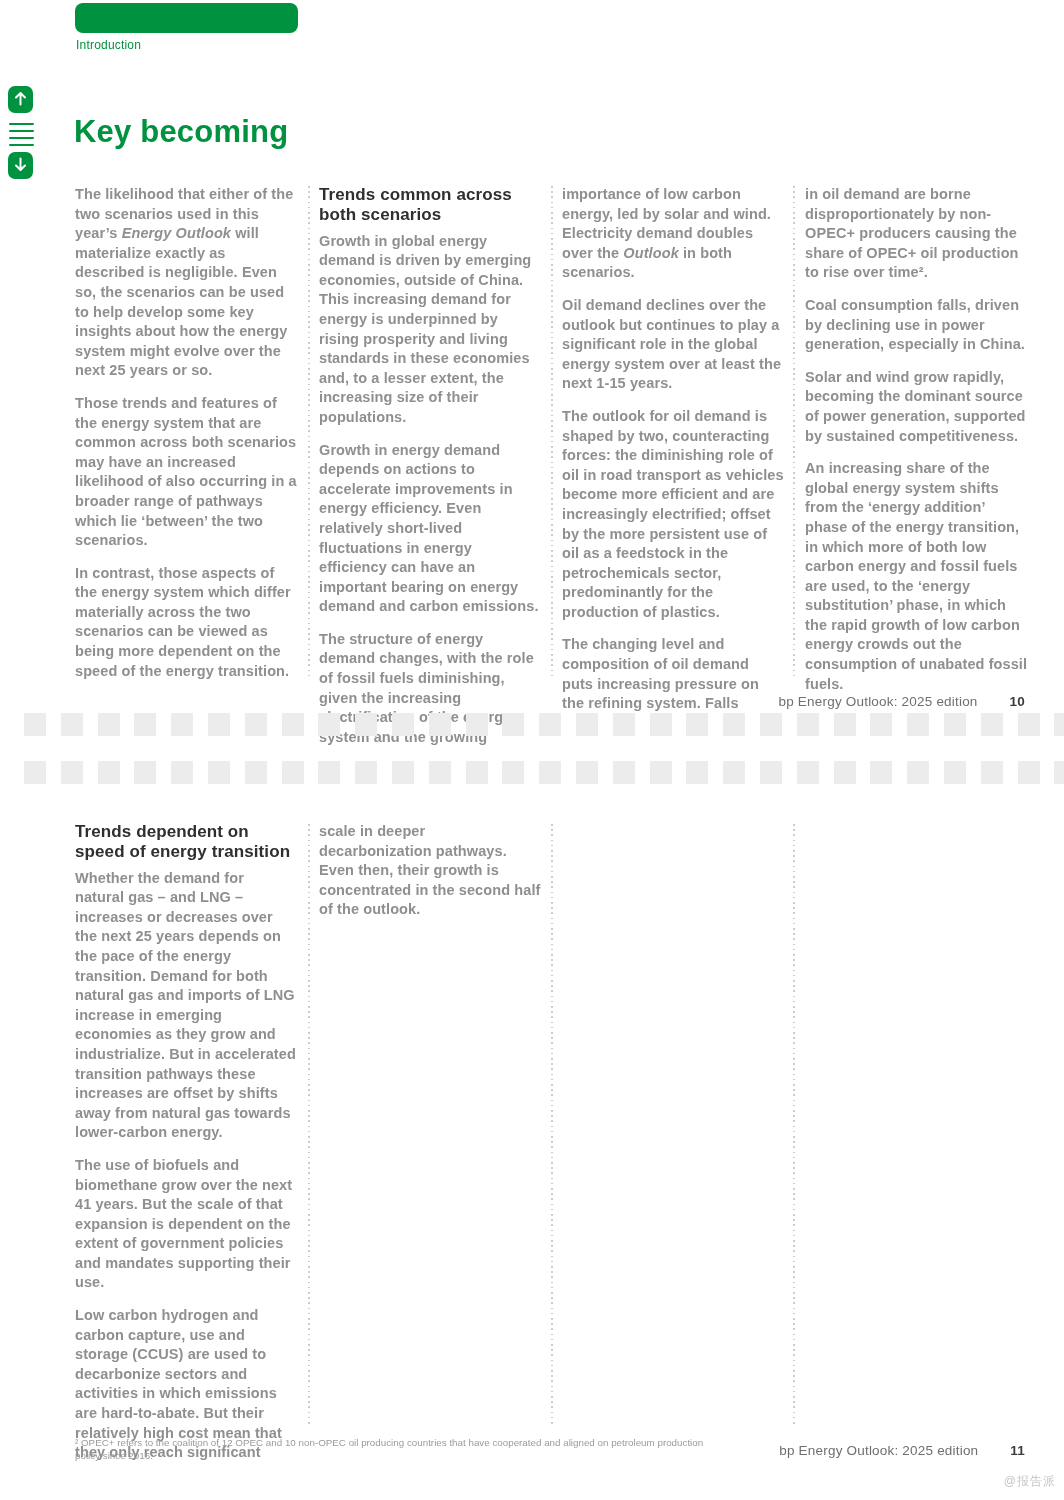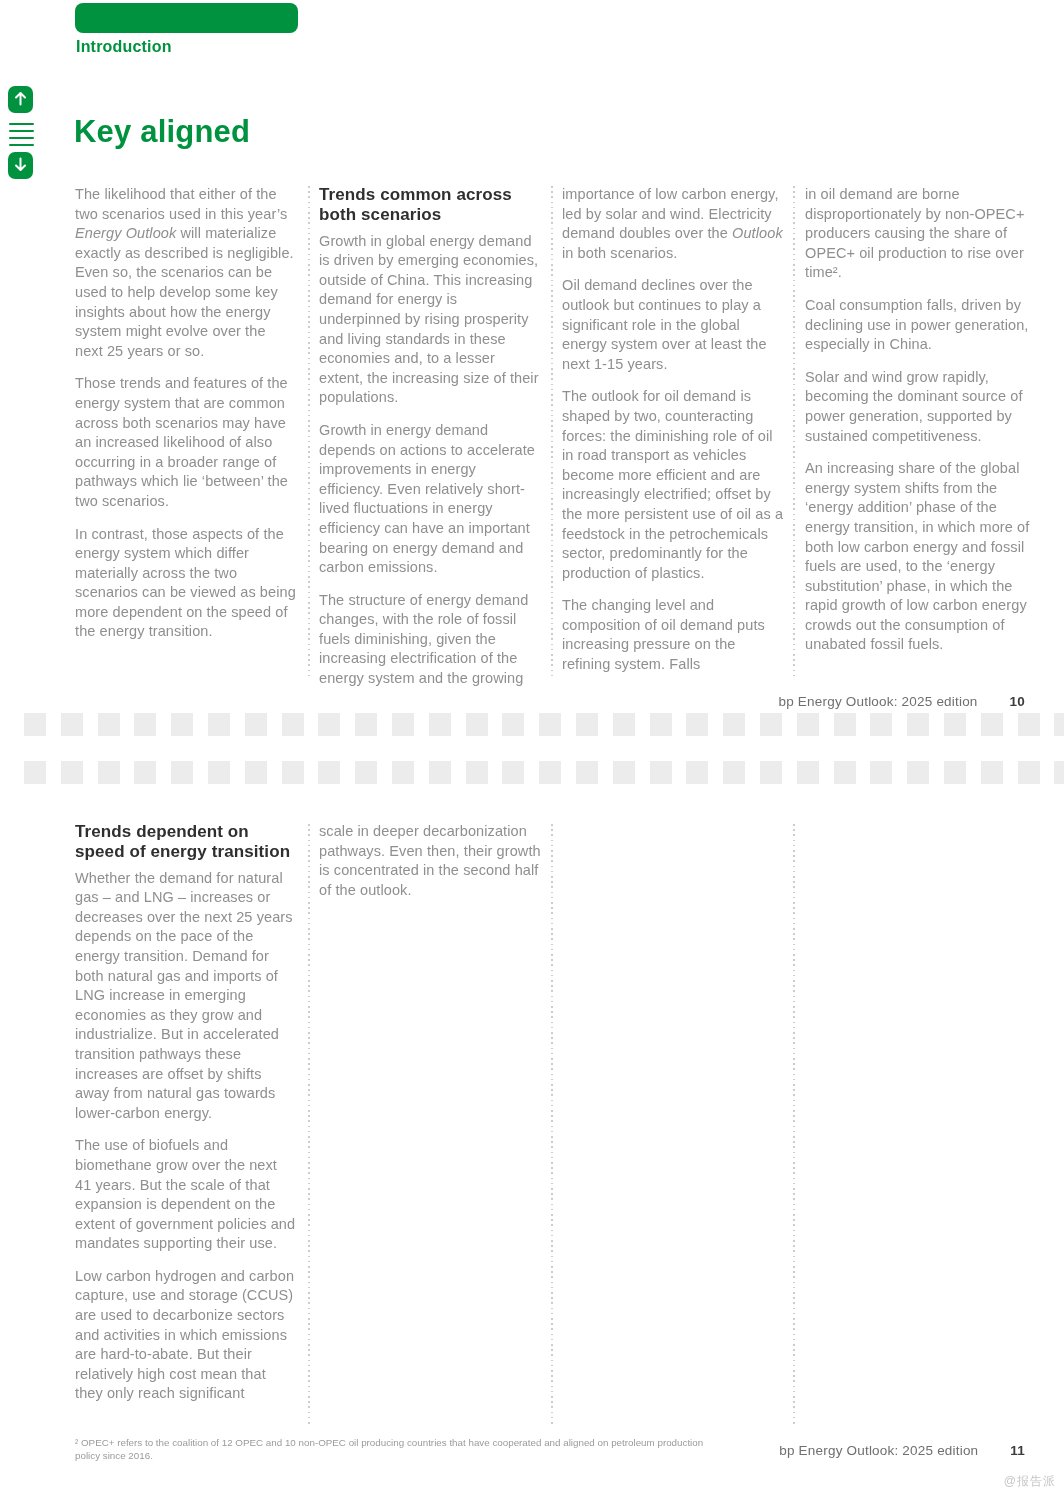--- a/index.html
+++ b/index.html
@@ -9,33 +9,33 @@
     --sq:#ececec;
     --dot:#cccccc;
   }
   *{box-sizing:border-box;}
   html,body{margin:0;padding:0;background:#ffffff;}
   body{font-family:"Liberation Sans",sans-serif;}
   .sheet{position:relative;width:1064px;height:1500px;background:#fff;overflow:hidden;}
 
   
   .tab{position:absolute;left:75px;top:3px;width:223px;height:30px;background:var(--green);border-radius:8px;}
-  .section-label{position:absolute;left:76px;top:38px;font-size:16px;font-weight:bold;color:var(--green);letter-spacing:.2px;}
+  .section-label{position:absolute;left:76px;top:38px;font-size:12px;font-weight:normal;color:var(--green);letter-spacing:.2px;}
   .title{position:absolute;left:74px;top:114px;margin:0;font-size:31px;font-weight:bold;color:var(--green);letter-spacing:.2px;}
 
   
   .nav-btn{position:absolute;left:8px;width:25px;height:27px;background:var(--green);border:none;border-radius:7px;display:flex;align-items:center;justify-content:center;padding:0;cursor:pointer;}
   .nav-up{top:86px;}
   .nav-down{top:152px;}
   .nav-menu{position:absolute;left:9px;top:123px;width:25px;height:23px;display:flex;flex-direction:column;justify-content:space-between;cursor:pointer;}
   .nav-menu span{display:block;height:2.4px;background:var(--green);border-radius:1.2px;}
 
   
   .col{position:absolute;width:222px;font-size:14.5px;line-height:19.6px;color:var(--body);letter-spacing:.1px;}
-  .col p{margin:0 0 13px;}
+  .col p{margin:0 0 13px;font-weight:bold;}
   .col .col-heading{margin:0 0 7px;font-size:17px;line-height:19.8px;font-weight:bold;color:var(--head);}
   .col em{font-style:italic;}
 
   .vsep{position:absolute;width:1.5px;background-image:repeating-linear-gradient(to bottom,var(--dot) 0 1.6px,transparent 1.6px 5.2px);}
 
   
   .page-footer{position:absolute;right:39px;display:flex;align-items:baseline;font-size:13.5px;color:#6f6f6f;letter-spacing:.2px;}
   .page-footer .num{margin-left:32px;font-weight:bold;color:#3c3c3c;}
   .footer-top{top:694px;}
   .footer-bottom{top:1443px;}
@@ -69,21 +69,21 @@
     <span></span>
   </div>
   <button class="nav-btn nav-down">
     <span>
       <svg width="13" height="15" viewBox="0 0 13 15">
           <path d="M6.5 1.5 V12.5 M2 8.5 L6.5 13 L11 8.5" stroke="#ffffff" stroke-width="2" fill="none" stroke-linecap="round" stroke-linejoin="round"></path>
         </svg>
     </span>
   </button>
 
-  <h1 class="title">Key aligned</h1>
+  <h1 class="title">Key becoming</h1>
 
   <div class="col" style="left:75px;top:185px;">
       <p>The likelihood that either of the two scenarios used in this year’s <em>Energy Outlook</em> will materialize exactly as described is negligible. Even so, the scenarios can be used to help develop some key insights about how the energy system might evolve over the next 25 years or so.</p>
       <p>Those trends and features of the energy system that are common across both scenarios may have an increased likelihood of also occurring in a broader range of pathways which lie ‘between’ the two scenarios.</p>
       <p>In contrast, those aspects of the energy system which differ materially across the two scenarios can be viewed as being more dependent on the speed of the energy transition.</p>
     </div>
   <div class="col" style="left:319px;top:185px;">
       <h3 class="col-heading">Trends common across both scenarios</h3>
       <p>Growth in global energy demand is driven by emerging economies, outside of China. This increasing demand for energy is underpinned by rising prosperity and living standards in these economies and, to a lesser extent, the increasing size of their populations.</p>
       <p>Growth in energy demand depends on actions to accelerate improvements in energy efficiency. Even relatively short-lived fluctuations in energy efficiency can have an important bearing on energy demand and carbon emissions.</p>

